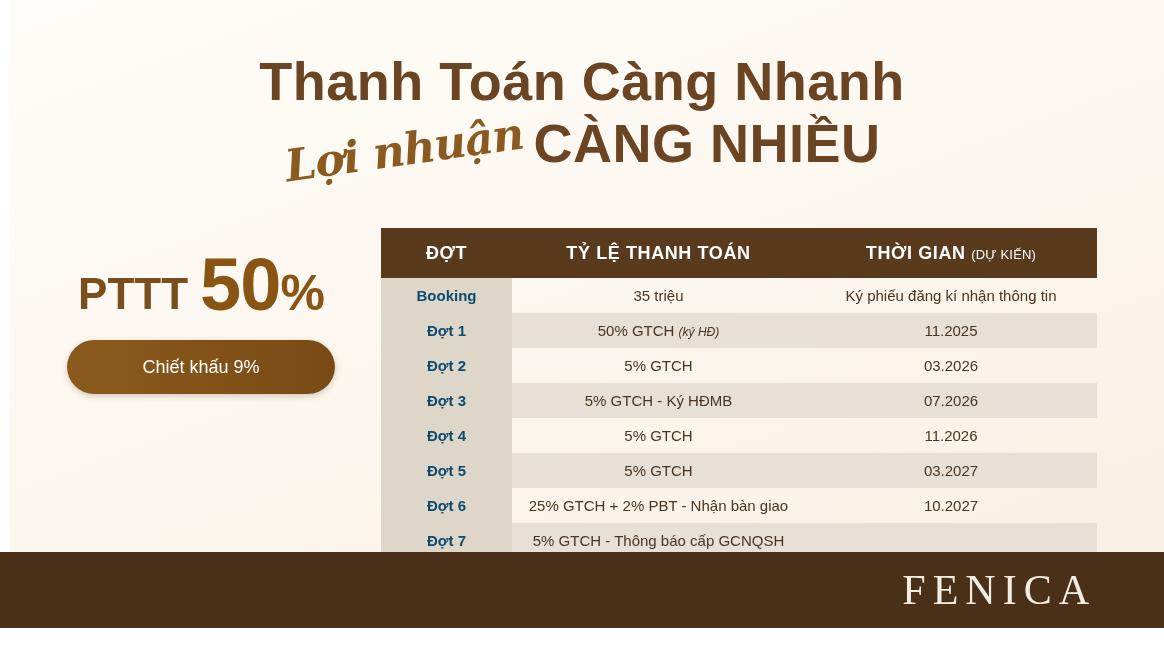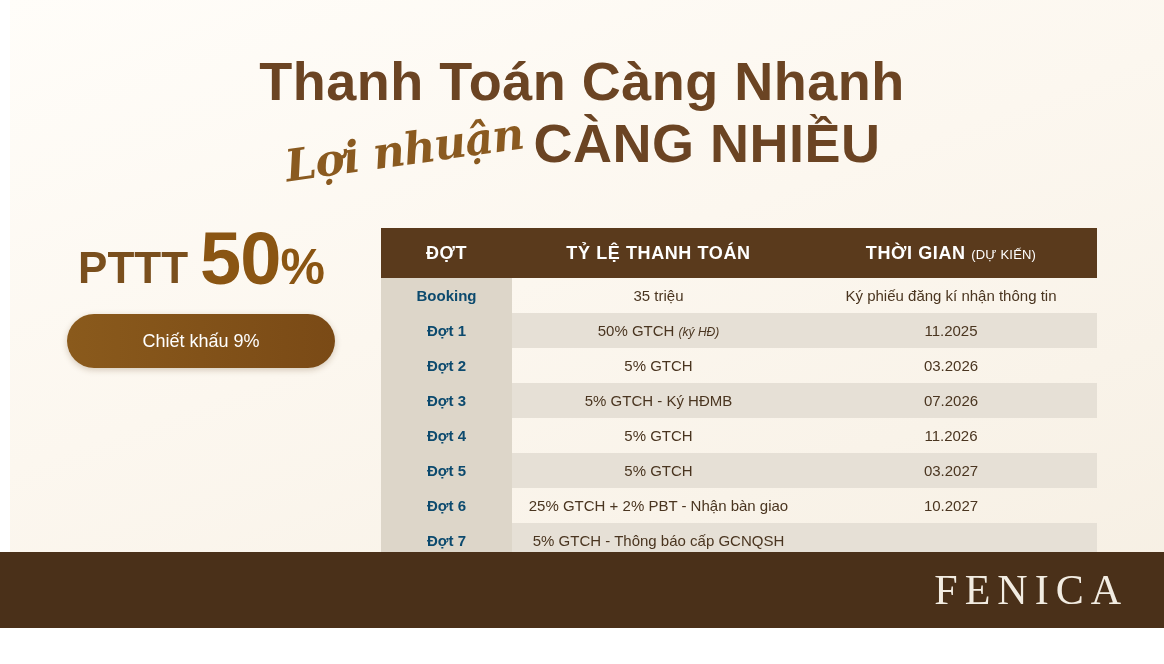--- a/index.html
+++ b/index.html
@@ -55,21 +55,21 @@
     font-size: 54px;
     font-weight: 700;
     color: #6b4423;
     letter-spacing: 0.5px;
     line-height: 1;
   }
   
   .promo {
     position: absolute;
     left: 36px;
-    top: 222px;
+    top: 248px;
     width: 330px;
     text-align: center;
   }
   .promo-head {
     display: flex;
     align-items: flex-end;
     justify-content: center;
     gap: 12px;
     line-height: 1;
   }
@@ -152,21 +152,21 @@
     background: #4a3019;
     display: flex;
     align-items: center;
     justify-content: flex-end;
   }
   .brand {
     color: #f2ece2;
     font-size: 42px;
     letter-spacing: 7px;
     font-weight: 400;
-    padding-right: 36px;
+    padding-right: 68px;
     font-family: "Liberation Serif", serif;
   }
   .edge-left {
     position: absolute;
     left: 0; top: 0; width: 10px; height: 588px;
     background: #ffffff;
   }
 </style>
 </head>
 <body>

